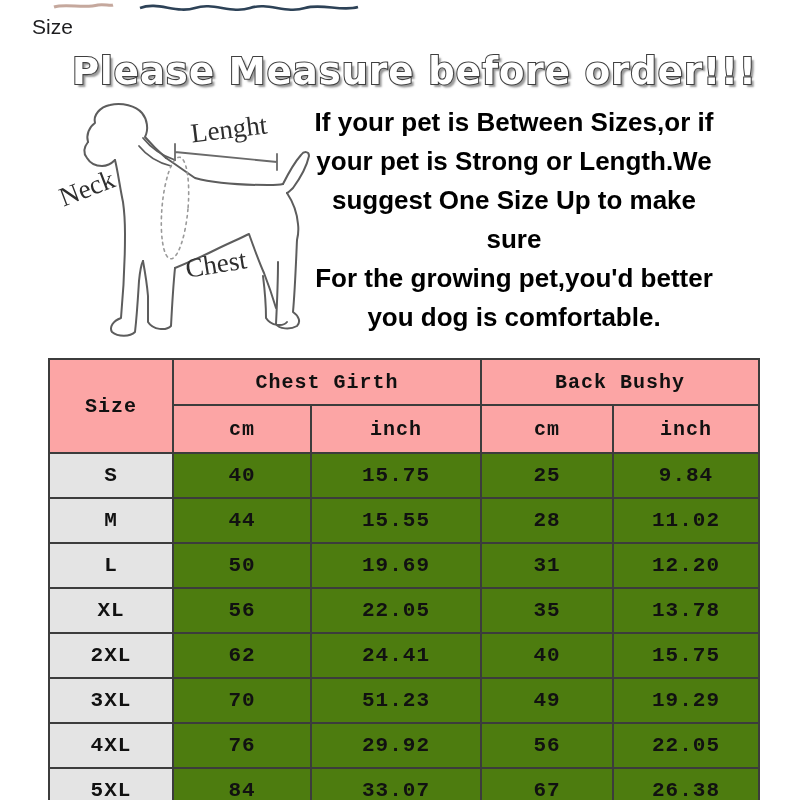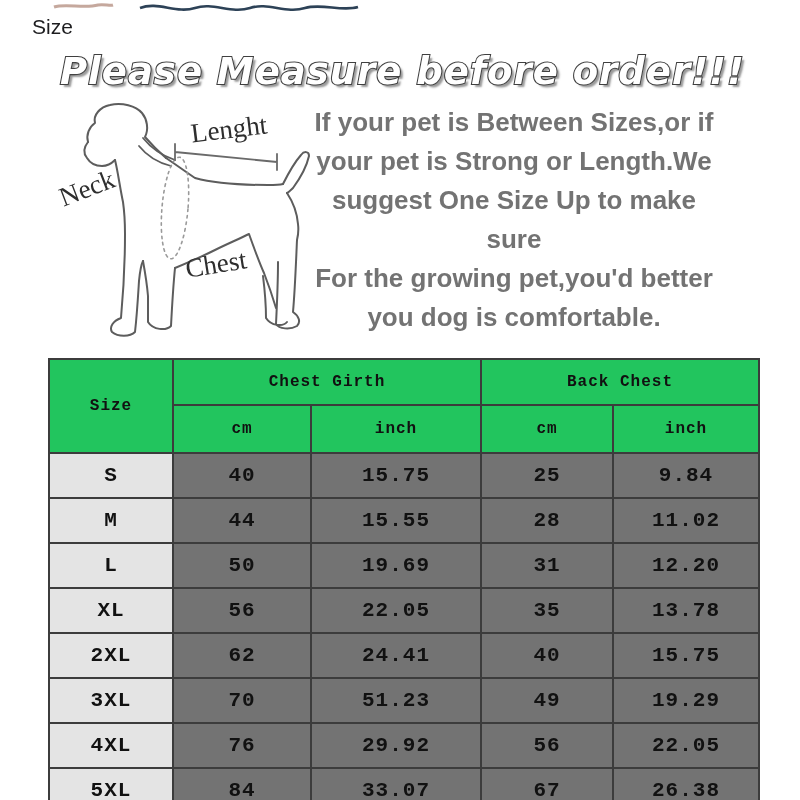--- a/index.html
+++ b/index.html
@@ -8,54 +8,53 @@
     font-family:"Liberation Sans",sans-serif;
   }
   
   #top-decor{position:absolute;left:0;top:0;width:800px;height:18px;}
   .size-label{
     position:absolute;left:32px;top:15px;font-size:21px;color:#1d1d1f;
     font-family:"Liberation Sans",sans-serif;
   }
   
   .banner-title{
-    position:absolute;left:60px;top:50px;width:640px;text-align:center;
+    position:absolute;left:72px;top:50px;width:640px;text-align:center;
     font-family:"DejaVu Sans",sans-serif;font-weight:700;font-size:37px;
     color:#ffffff;letter-spacing:1px;white-space:nowrap;
     -webkit-text-stroke:2.1px #3f3f3f;paint-order:stroke fill;
     text-shadow:3px 3px 2px rgba(70,70,70,0.55);
-    font-style:italic;
   }
   
   #dog-svg{position:absolute;left:35px;top:100px;width:300px;height:250px;}
   .diagram-label{
     position:absolute;font-family:"Liberation Serif",serif;color:#2e2e2e;
     font-size:27px;text-align:center;white-space:nowrap;
   }
   #label-length{left:177px;top:114px;width:104px;transform:rotate(-7deg);}
   #label-neck{left:44px;top:173px;width:86px;transform:rotate(-21deg);}
   #label-chest{left:170px;top:249px;width:92px;transform:rotate(-9deg);}
   
   .notice{
     position:absolute;left:312px;top:103px;width:404px;text-align:center;
-    color:#737373;font-weight:700;font-size:26px;line-height:39px;
+    color:#000000;font-weight:700;font-size:26px;line-height:39px;
     font-family:"Liberation Sans",sans-serif;
   }
   
   table.size-chart{
     position:absolute;left:48px;top:358px;width:710px;
     border-collapse:collapse;table-layout:fixed;
     font-family:"Liberation Mono",monospace;font-weight:700;color:#111;
   }
   table.size-chart th,table.size-chart td{
     border:2px solid #3c3c3c;text-align:center;vertical-align:middle;
     padding:0;letter-spacing:1px;
   }
-  table.size-chart th{background:#22c55e;font-size:16px;font-weight:700;}
-  table.size-chart td{background:#737373;font-size:21px;height:43px;}
+  table.size-chart th{background:#fca5a5;font-size:20px;font-weight:700;}
+  table.size-chart td{background:#4d7c0f;font-size:21px;height:43px;}
   table.size-chart td.rowhead{background:#e4e4e4;}
   tr.hdr1 th{height:44px;}
   tr.hdr2 th{height:46px;}
   col.c-size{width:124px;} col.c-cm1{width:138px;} col.c-in1{width:170px;}
   col.c-cm2{width:132px;} col.c-in2{width:146px;}
 </style>
 </head>
 <body>
 
 <div id="stage">
@@ -113,21 +112,21 @@
       <col class="c-size">
         <col class="c-cm1">
         <col class="c-in1">
         <col class="c-cm2">
         <col class="c-in2">
     </colgroup>
     <tbody>
         <tr class="hdr1">
       <th rowspan="2">Size</th>
       <th colspan="2">Chest Girth</th>
-      <th colspan="2">Back Chest</th>
+      <th colspan="2">Back Bushy</th>
     </tr>
     <tr class="hdr2">
       <th>cm</th>
       <th>inch</th>
       <th>cm</th>
       <th>inch</th>
     </tr>
     <tr>
       <td class="rowhead">S</td>
       <td>40</td>

